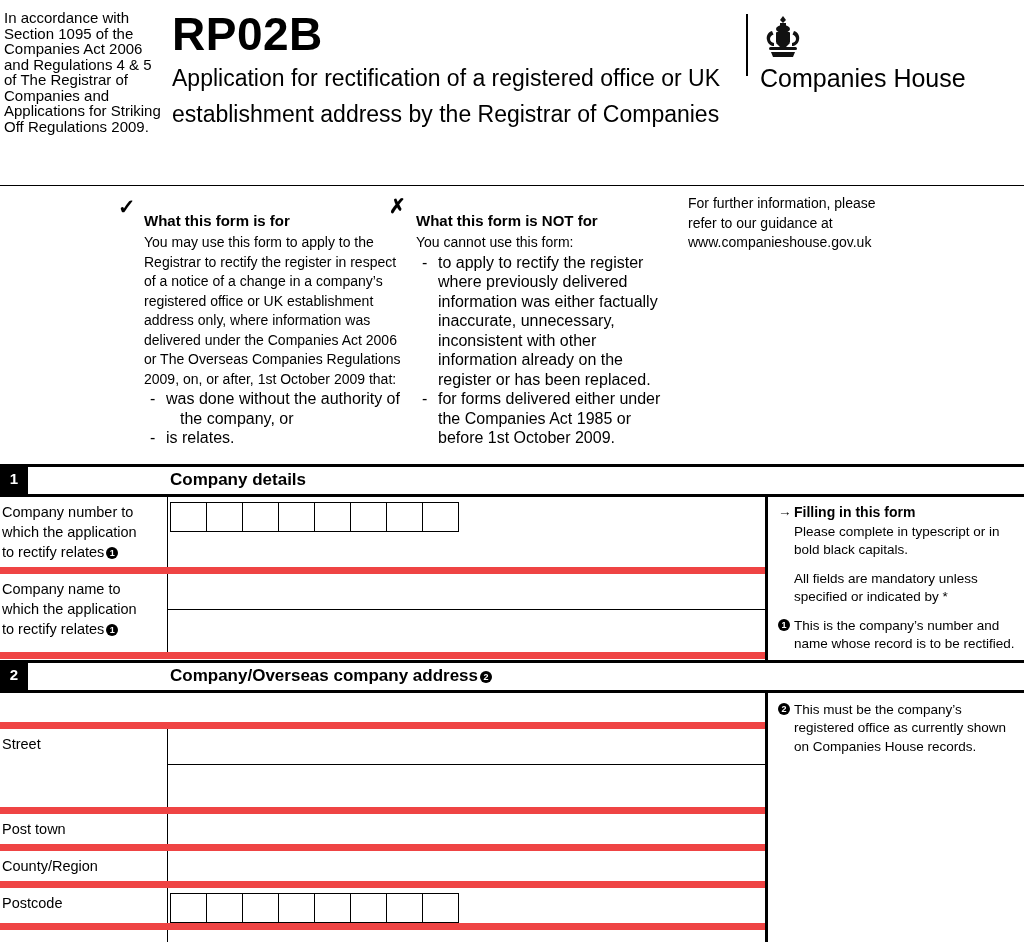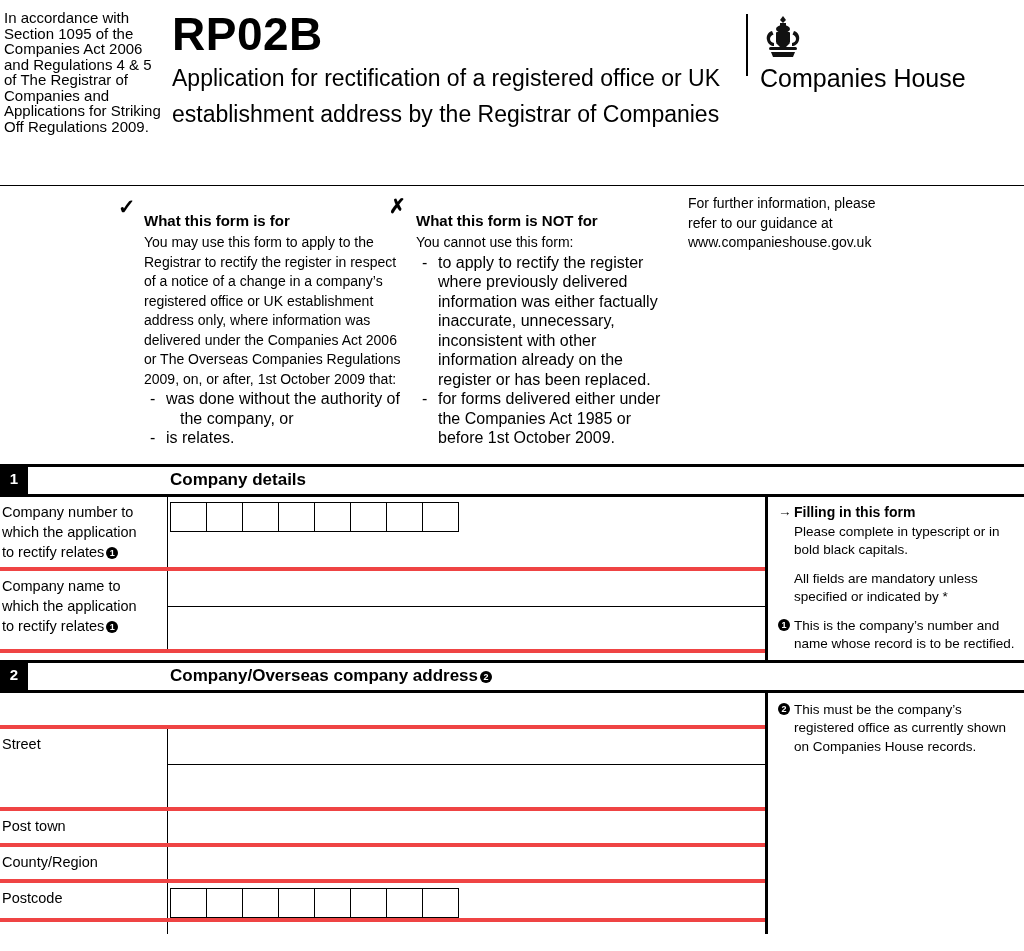--- a/index.html
+++ b/index.html
@@ -143,21 +143,21 @@
     vertical-align: 1px;
     margin-left: 2px;
     font-weight: bold;
   }
 
   
   .form-area { display: flex; }
   .fields { width: 768px; border-right: 3px solid #000; }
   .row {
     display: flex;
-    border-bottom: 4px solid #ef4444;
+    border-bottom: 7px solid #ef4444;
     min-height: 36px;
   }
   .row.tall { min-height: 80px; }
   .row.noline { border-bottom: none; }
   .lbl {
     width: 168px;
     font-size: 14.5px;
     line-height: 20px;
     padding: 5px 6px 5px 2px;
     border-right: 1px solid #000;

